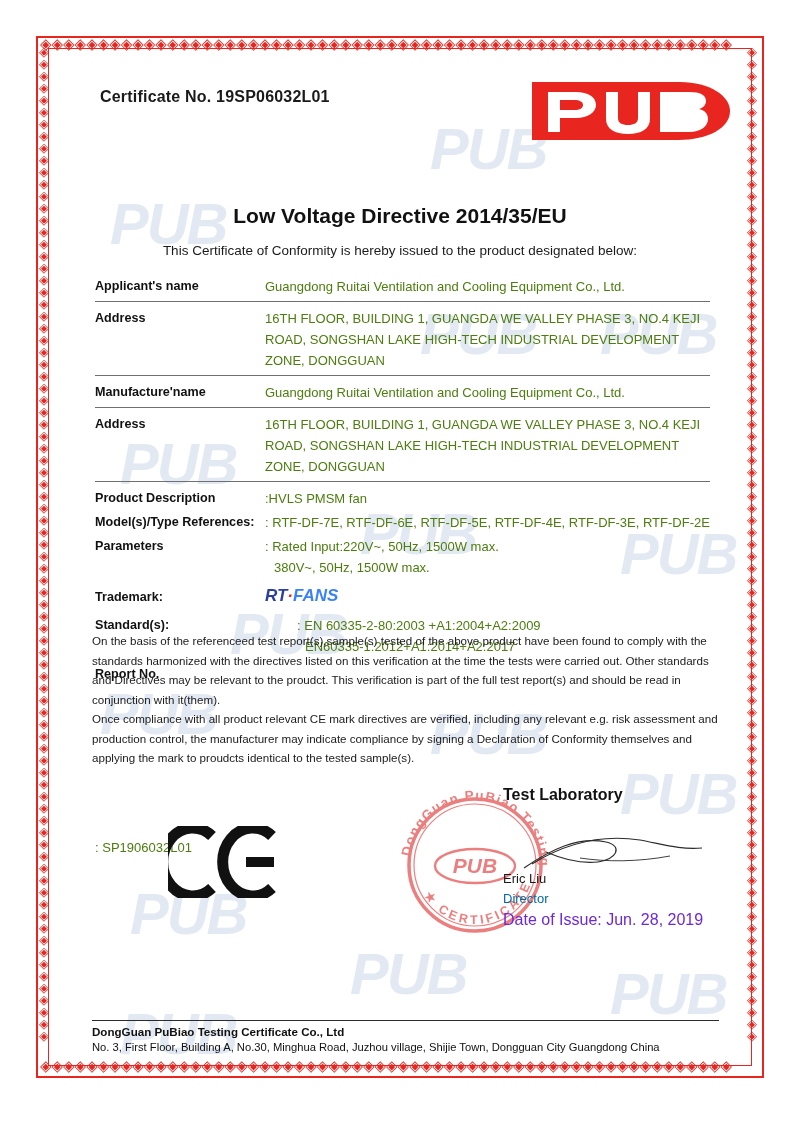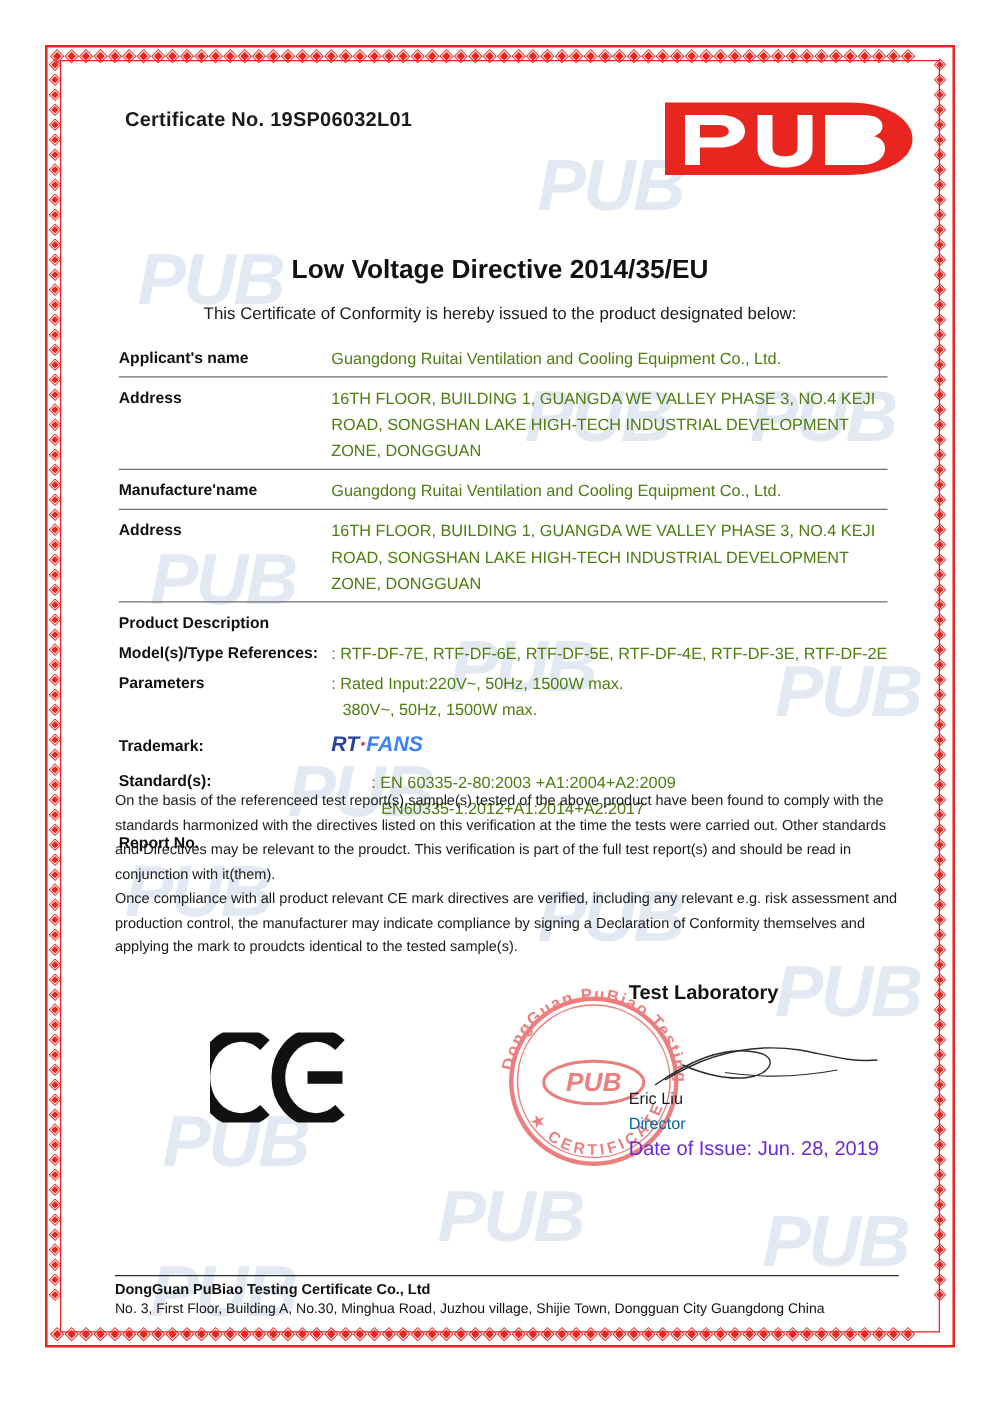--- a/index.html
+++ b/index.html
@@ -343,20 +343,23 @@
       <div class="fvalue">
         <span>16TH FLOOR, BUILDING 1, GUANGDA WE VALLEY PHASE 3, NO.4 KEJI</span>
         <span class="l2">ROAD, SONGSHAN LAKE HIGH-TECH INDUSTRIAL DEVELOPMENT</span>
         <span class="l2">ZONE, DONGGUAN</span>
       </div>
     </div>
     <div class="divider"></div>
 
     <div class="frow">
       <div class="flabel">Product Description</div>
+      <div class="fvalue">
+        <span>:HVLS PMSM fan</span>
+      </div>
     </div>
 
     <div class="frow">
       <div class="flabel">Model(s)/Type References:</div>
       <div class="fvalue">
         <span>: RTF-DF-7E, RTF-DF-6E, RTF-DF-5E, RTF-DF-4E, RTF-DF-3E, RTF-DF-2E</span>
       </div>
     </div>
 
     <div class="frow">
@@ -377,20 +380,21 @@
     <div class="frow" style="margin-top:4px;gap:32px;">
       <div class="flabel">Standard(s):</div>
       <div class="fvalue">
         <span>: EN 60335-2-80:2003 +A1:2004+A2:2009</span>
         <span class="l2" style="padding-left:8px;">EN60335-1:2012+A1:2014+A2:2017</span>
       </div>
     </div>
 
     <div class="frow" style="margin-top:4px;flex-direction:column;">
       <div class="flabel">Report No.</div>
+      <div class="fvalue">: SP1906032L01</div>
     </div>
 
   </div>
 
   <div class="para" id="para1">On the basis of the referenceed test report(s),sample(s) tested of the above product have been found to comply with the standards harmonized with the directives listed on this verification at the time the tests were carried out. Other standards and Directives may be relevant to the proudct. This verification is part of the full test report(s) and should be read in conjunction with it(them).</div>
   <div class="para" id="para2">Once compliance with all product relevant CE mark directives are verified, including any relevant e.g. risk assessment and production control, the manufacturer may indicate compliance by signing a Declaration of Conformity themselves and applying the mark to proudcts identical to the tested sample(s).</div>
 
   <div class="ce-mark">
     <svg width="110" height="72" viewBox="0 0 110 72" xmlns="http://www.w3.org/2000/svg">
       <path d="M44,10 A30,34 0 1,0 44,62" fill="none" stroke="#111111" stroke-width="11"></path>

